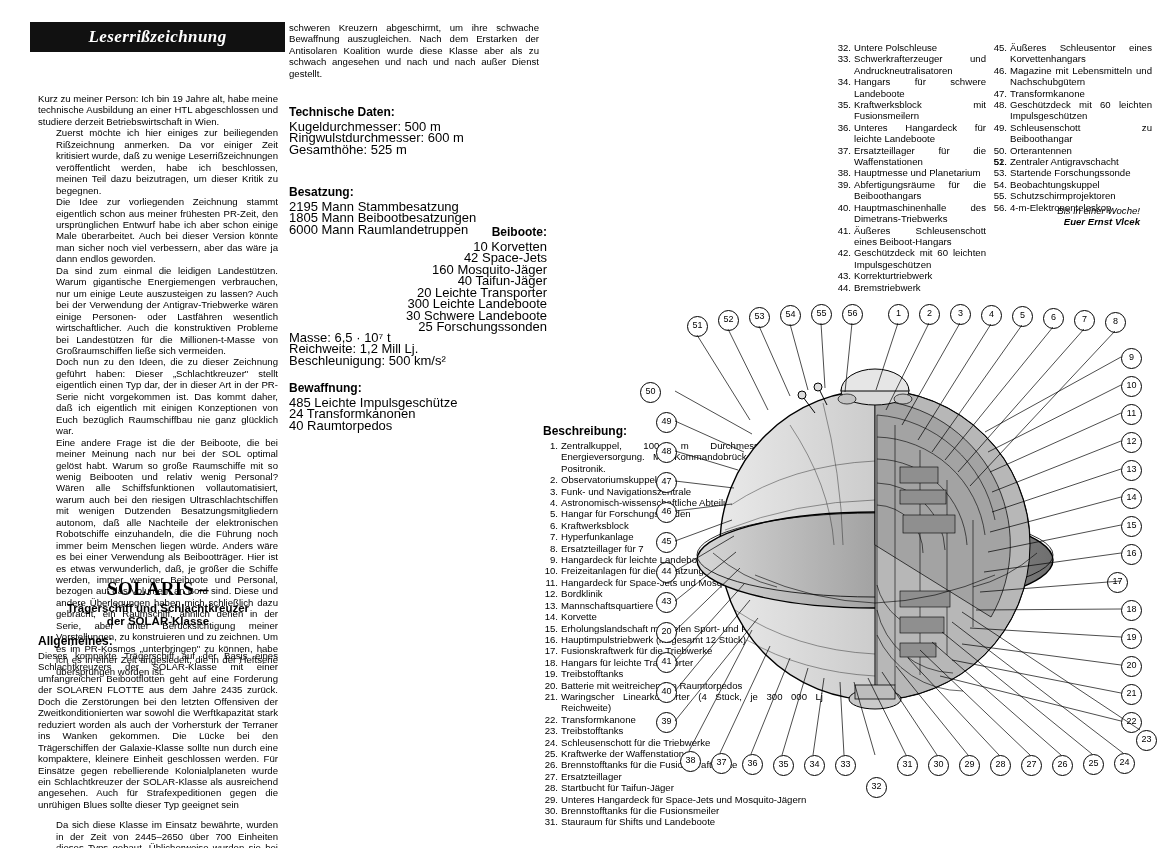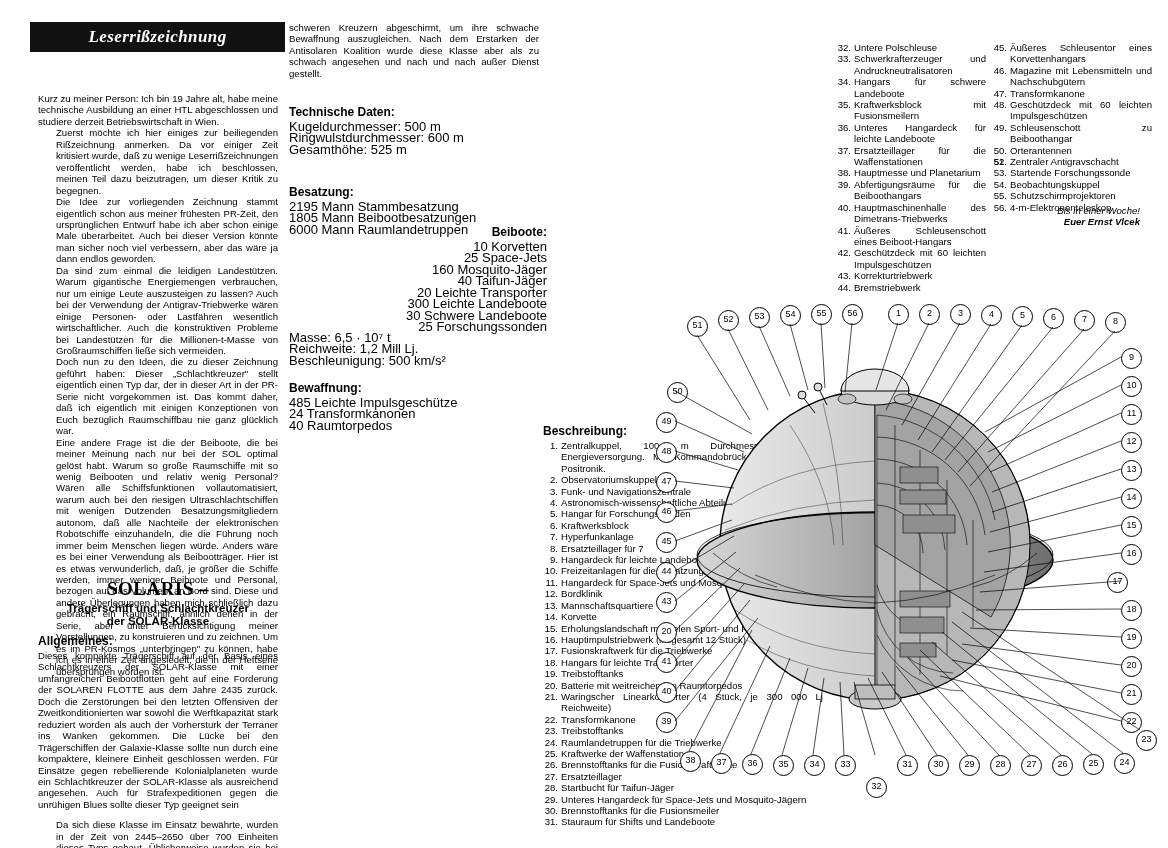--- a/index.html
+++ b/index.html
@@ -118,21 +118,21 @@
         <li>2195 Mann Stammbesatzung</li>
         <li>1805 Mann Beibootbesatzungen</li>
         <li>6000 Mann Raumlandetruppen</li>
       </ul>
     </div>
 
     <div style="position:absolute;top:225px;left:8px;width:250px;text-align:right;">
       <h3 class="sub">Beiboote:</h3>
       <ul class="plain">
         <li>10 Korvetten</li>
-        <li>25 Space-Jets</li>
+        <li>42 Space-Jets</li>
         <li>160 Mosquito-Jäger</li>
         <li>40 Taifun-Jäger</li>
         <li>20 Leichte Transporter</li>
         <li>300 Leichte Landeboote</li>
         <li>30 Schwere Landeboote</li>
         <li>25 Forschungssonden</li>
       </ul>
     </div>
 
     <div style="position:absolute;top:332px;left:0;width:250px;">
@@ -173,21 +173,21 @@
         <li><span class="n">14.</span><span>Korvette</span></li>
         <li><span class="n">15.</span><span>Erholungslandschaft mit vielen Sport- und Freizeitanlagen</span></li>
         <li><span class="n">16.</span><span>Hauptimpulstriebwerk (insgesamt 12 Stück)</span></li>
         <li><span class="n">17.</span><span>Fusionskraftwerk für die Triebwerke</span></li>
         <li><span class="n">18.</span><span>Hangars für leichte Transporter</span></li>
         <li><span class="n">19.</span><span>Treibstofftanks</span></li>
         <li><span class="n">20.</span><span>Batterie mit weitreichenden Raumtorpedos</span></li>
         <li><span class="n">21.</span><span>Waringscher Linearkonverter (4 Stück, je 300 000 Lj Reichweite)</span></li>
         <li><span class="n">22.</span><span>Transformkanone</span></li>
         <li><span class="n">23.</span><span>Treibstofftanks</span></li>
-        <li><span class="n">24.</span><span>Raumlandetruppen für die Triebwerke</span></li>
+        <li><span class="n">24.</span><span>Schleusenschott für die Triebwerke</span></li>
         <li><span class="n">25.</span><span>Kraftwerke der Waffenstationen</span></li>
         <li><span class="n">26.</span><span>Brennstofftanks für die Fusionskraftwerke</span></li>
         <li><span class="n">27.</span><span>Ersatzteillager</span></li>
         <li><span class="n">28.</span><span>Startbucht für Taifun-Jäger</span></li>
         <li><span class="n">29.</span><span>Unteres Hangardeck für Space-Jets und Mosquito-Jägern</span></li>
         <li><span class="n">30.</span><span>Brennstofftanks für die Fusionsmeiler</span></li>
         <li><span class="n">31.</span><span>Stauraum für Shifts und Landeboote</span></li>
       </ol>
     </div>
   </div>
@@ -364,21 +364,21 @@
     <div class="circ" style="left:16px;top:382px">40</div>
     <div class="circ" style="left:16px;top:352px">41</div>
     <div class="circ" style="left:16px;top:322px">20</div>
     <div class="circ" style="left:16px;top:292px">43</div>
     <div class="circ" style="left:16px;top:262px">44</div>
     <div class="circ" style="left:16px;top:232px">45</div>
     <div class="circ" style="left:16px;top:202px">46</div>
     <div class="circ" style="left:16px;top:172px">47</div>
     <div class="circ" style="left:16px;top:142px">48</div>
     <div class="circ" style="left:16px;top:112px">49</div>
-    <div class="circ" style="left:27px;top:82px">50</div>
+    <div class="circ" style="left:0;top:82px">50</div>
 
     <svg style="position:absolute;left:0;top:0;width:520px;height:540px;pointer-events:none">
       <g stroke="#000" stroke-width="0.7" fill="none">
 
         <line x1="57" y1="35" x2="110" y2="120"></line>
         <line x1="88" y1="29" x2="128" y2="110"></line>
         <line x1="119" y1="26" x2="150" y2="96"></line>
         <line x1="150" y1="24" x2="168" y2="90"></line>
         <line x1="181" y1="23" x2="185" y2="88"></line>
         <line x1="212" y1="23" x2="205" y2="92"></line>

